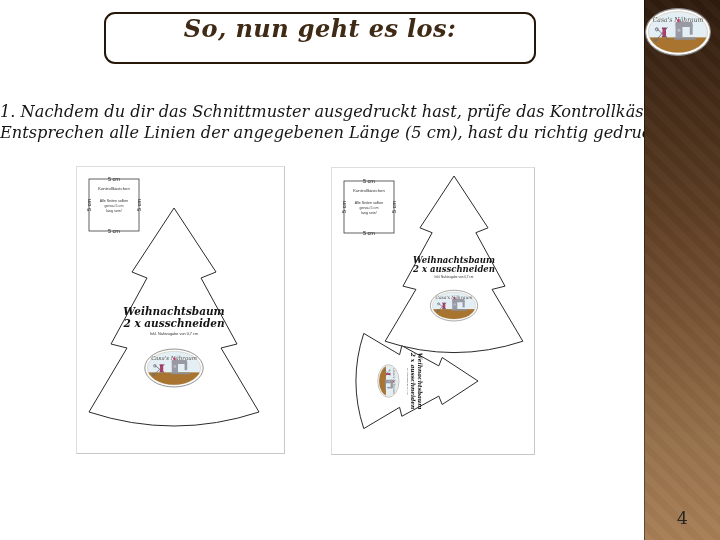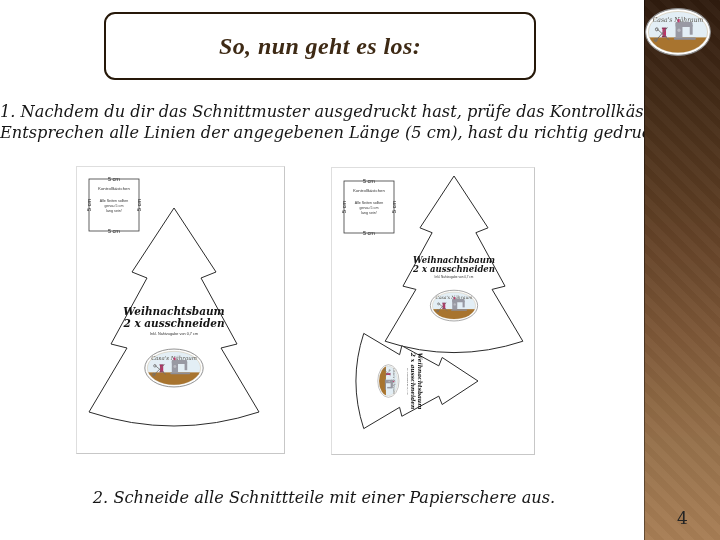--- a/index.html
+++ b/index.html
@@ -17,23 +17,23 @@
     border-left:1px solid rgba(0,0,0,0.4);
   }
   .sidebar-logo { position:absolute; left:0px; top:7px; }
   .page-number {
     position:absolute; left:0; bottom:12px; width:75px; text-align:center;
     font-size:17px; color:#242424;
   }
 
   
   .title-box {
-    position:absolute; left:104px; top:12px; width:432px; height:68px;
+    position:absolute; left:104px; top:12px; width:432px; height:52px;
     border:2.5px solid var(--title_border); border-radius:11px; background:#fff;
-    display:flex; align-items:center; justify-content:center; box-sizing:border-box;font-family:Liberation Serif, serif;
+    display:flex; justify-content:center; box-sizing:border-box;
   }
   .title-text {
     font-style:italic; font-weight:bold; font-size:24px; letter-spacing:0.4px;
     color:var(--title_text);
   }
 
   
   .step {
     position:absolute; left:0; width:648px; text-align:center;
     font-style:italic; font-size:16.2px; line-height:21px;
@@ -138,23 +138,20 @@
   </div>
 
   <div class="sheet sheet-right">
     <svg viewBox="0 0 202 286" width="202" height="286">
       <use href="#controlbox-group" transform="translate(12,13)"></use>
       <use href="#tree-group" transform="translate(122,8) scale(0.81)"></use>
       <use href="#tree-group" transform="translate(146,213) rotate(90) scale(0.56)"></use>
     </svg>
   </div>
 
-  <div class="step step2">
-    <div>2. Schneide alle Schnittteile mit einer Papierschere aus.</div>
-  </div>
 
   <div class="sidebar">
     <svg class="sidebar-logo" width="70" height="50">
       <use href="#logo-group" transform="translate(33,25) scale(0.81,0.9)"></use>
     </svg>
     <div class="page-number">4</div>
   </div>
 
 </div>
 

